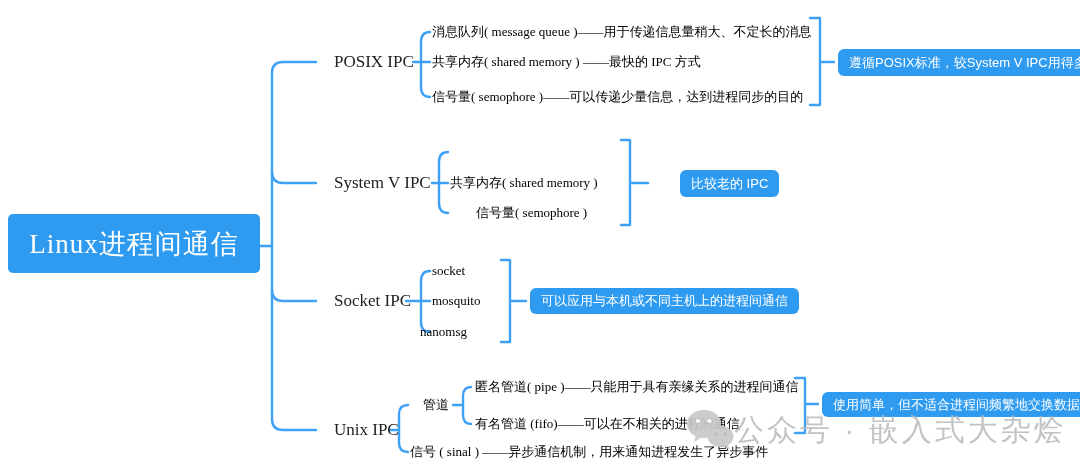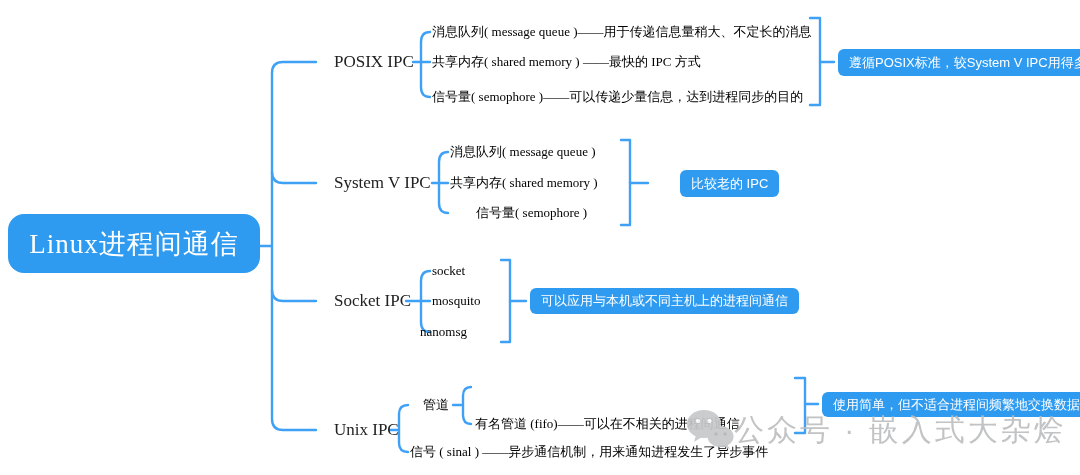--- a/index.html
+++ b/index.html
@@ -15,21 +15,21 @@
     background:#ffffff;
     font-family:"Liberation Serif","DejaVu Serif",serif;
     overflow:hidden;
   }
   .canvas{position:absolute;inset:0;width:1080px;height:475px;}
   svg.links{position:absolute;inset:0;pointer-events:none;}
   svg.links path{fill:none;stroke:var(--line);stroke-width:2.4;stroke-linecap:round;stroke-linejoin:round;}
 
   .root-node{
     position:absolute;left:8px;top:214px;width:252px;height:59px;
-    background:var(--accent);border-radius:16px;
+    background:var(--accent);border-radius:5px;
     display:flex;align-items:center;justify-content:center;
     color:#ffffff;font-size:27px;letter-spacing:1px;
   }
   .blabel{
     position:absolute;transform:translateY(-50%);
     color:var(--text);font-size:17px;white-space:nowrap;margin-left:16px;
   }
   .leaf{
     position:absolute;transform:translateY(-50%);
     color:#000000;font-size:13px;white-space:nowrap;
@@ -90,33 +90,33 @@
 
   <div class="root-node">Linux进程间通信</div>
 
   <div class="blabel" style="left:318px;top:62px">POSIX IPC</div>
   <div class="leaf" style="left:432px;top:32px">消息队列( message queue )——用于传递信息量稍大、不定长的消息</div>
   <div class="leaf" style="left:432px;top:62px">共享内存( shared memory ) ——最快的 IPC 方式</div>
   <div class="leaf" style="left:432px;top:97px">信号量( semophore )——可以传递少量信息，达到进程同步的目的</div>
   <div class="note" style="left:838px;top:49px;height:27px">遵循POSIX标准，较System V IPC用得多</div>
 
   <div class="blabel" style="left:318px;top:183px">System V IPC</div>
-  <div class="leaf" style="left:450px;top:152px">消息队列( message queue )</div>
   <div class="leaf" style="left:450px;top:183px">共享内存( shared memory )</div>
   <div class="leaf" style="left:476px;top:213px">信号量( semophore )</div>
   <div class="note" style="left:680px;top:170px;height:27px">比较老的 IPC</div>
 
   <div class="blabel" style="left:318px;top:301px">Socket IPC</div>
   <div class="leaf" style="left:432px;top:271px">socket</div>
   <div class="leaf" style="left:432px;top:301px">mosquito</div>
   <div class="leaf" style="left:420px;top:332px">nanomsg</div>
   <div class="note" style="left:530px;top:288px;height:26px">可以应用与本机或不同主机上的进程间通信</div>
 
   <div class="blabel" style="left:318px;top:430px">Unix IPC</div>
   <div class="leaf" style="left:423px;top:405px">管道</div>
+  <div class="leaf" style="left:475px;top:387px">匿名管道( pipe )——只能用于具有亲缘关系的进程间通信</div>
   <div class="leaf" style="left:475px;top:424px">有名管道 (fifo)——可以在不相关的进程间通信</div>
   <div class="leaf" style="left:410px;top:452px">信号 ( sinal ) ——异步通信机制，用来通知进程发生了异步事件</div>
   <div class="note" style="left:822px;top:392px;height:25px">使用简单，但不适合进程间频繁地交换数据</div>
 
   <div class="watermark">
     <svg width="48" height="42" viewBox="0 0 48 42" aria-hidden="true">
       <g fill="#C7C8CA">
         <ellipse cx="18" cy="15" rx="17" ry="14"></ellipse>
         <path d="M10 26 L8 33 L16 28 Z"></path>
         <ellipse cx="34.5" cy="27.5" rx="13" ry="10.5"></ellipse>

